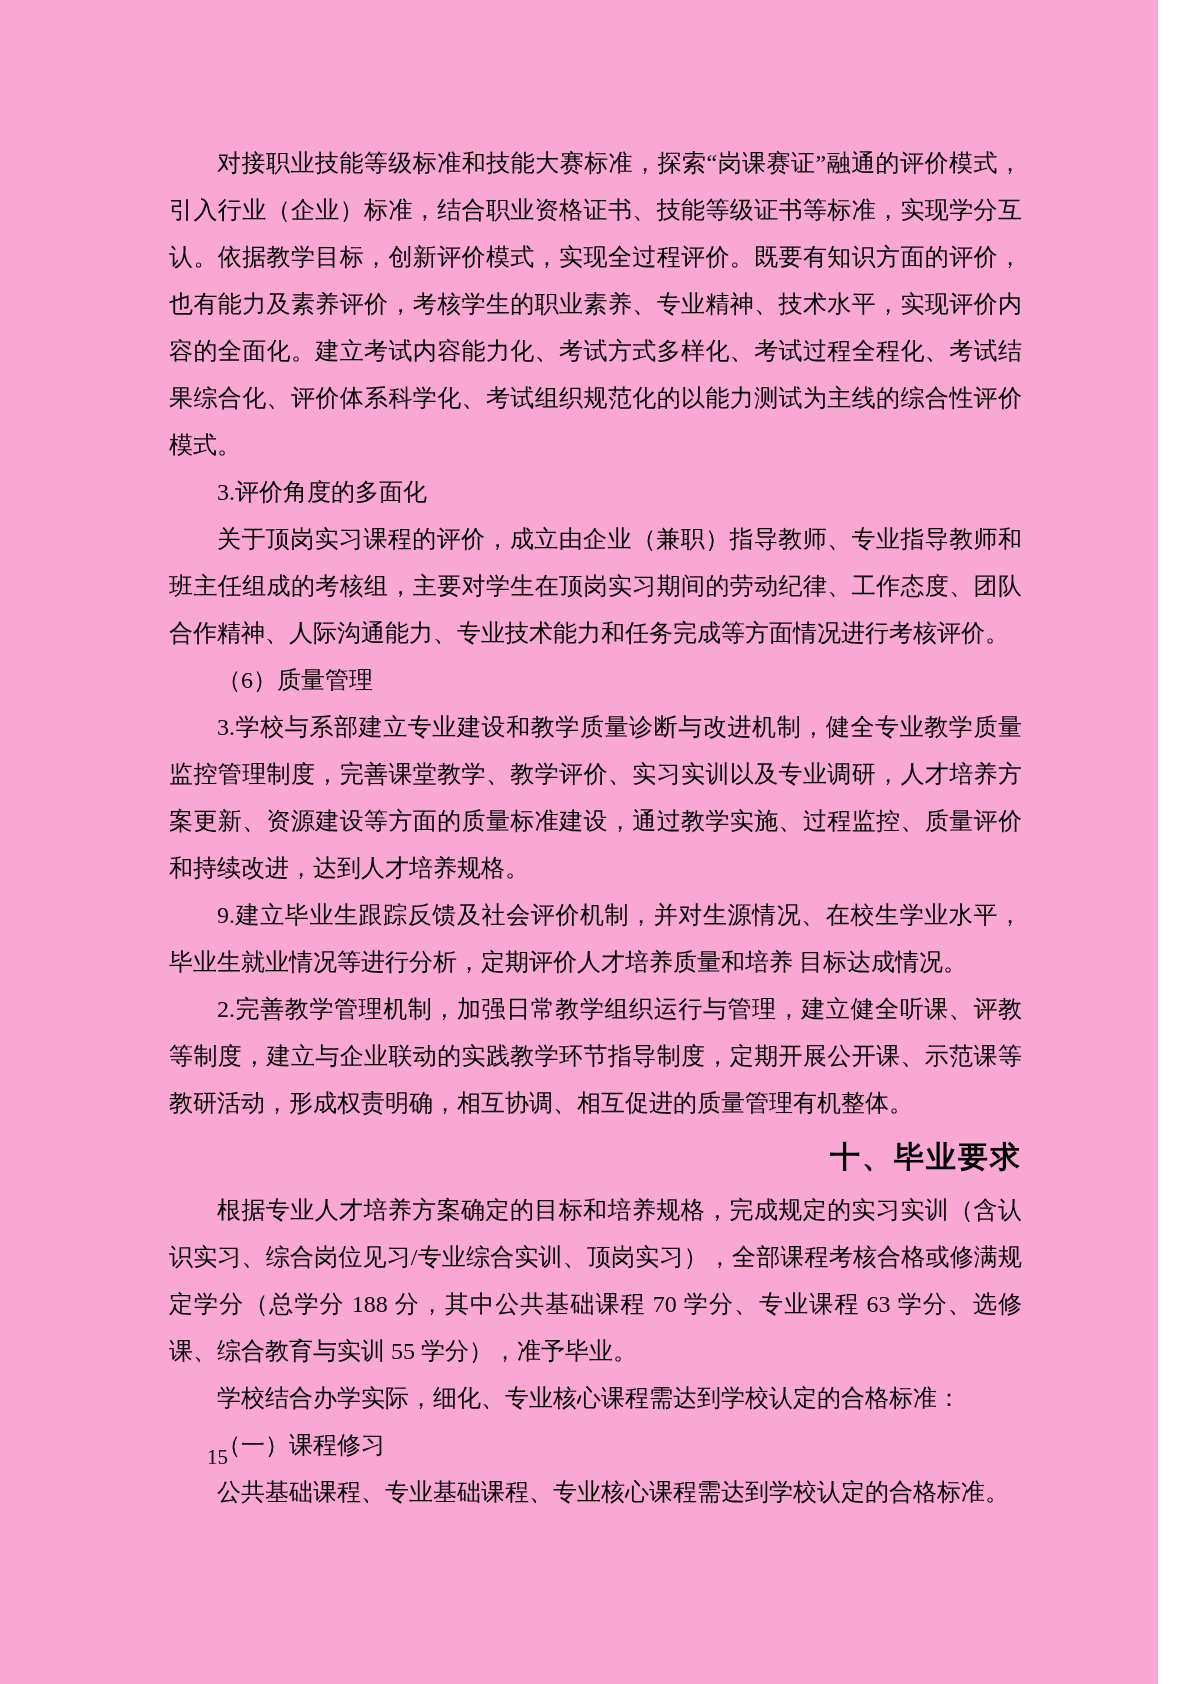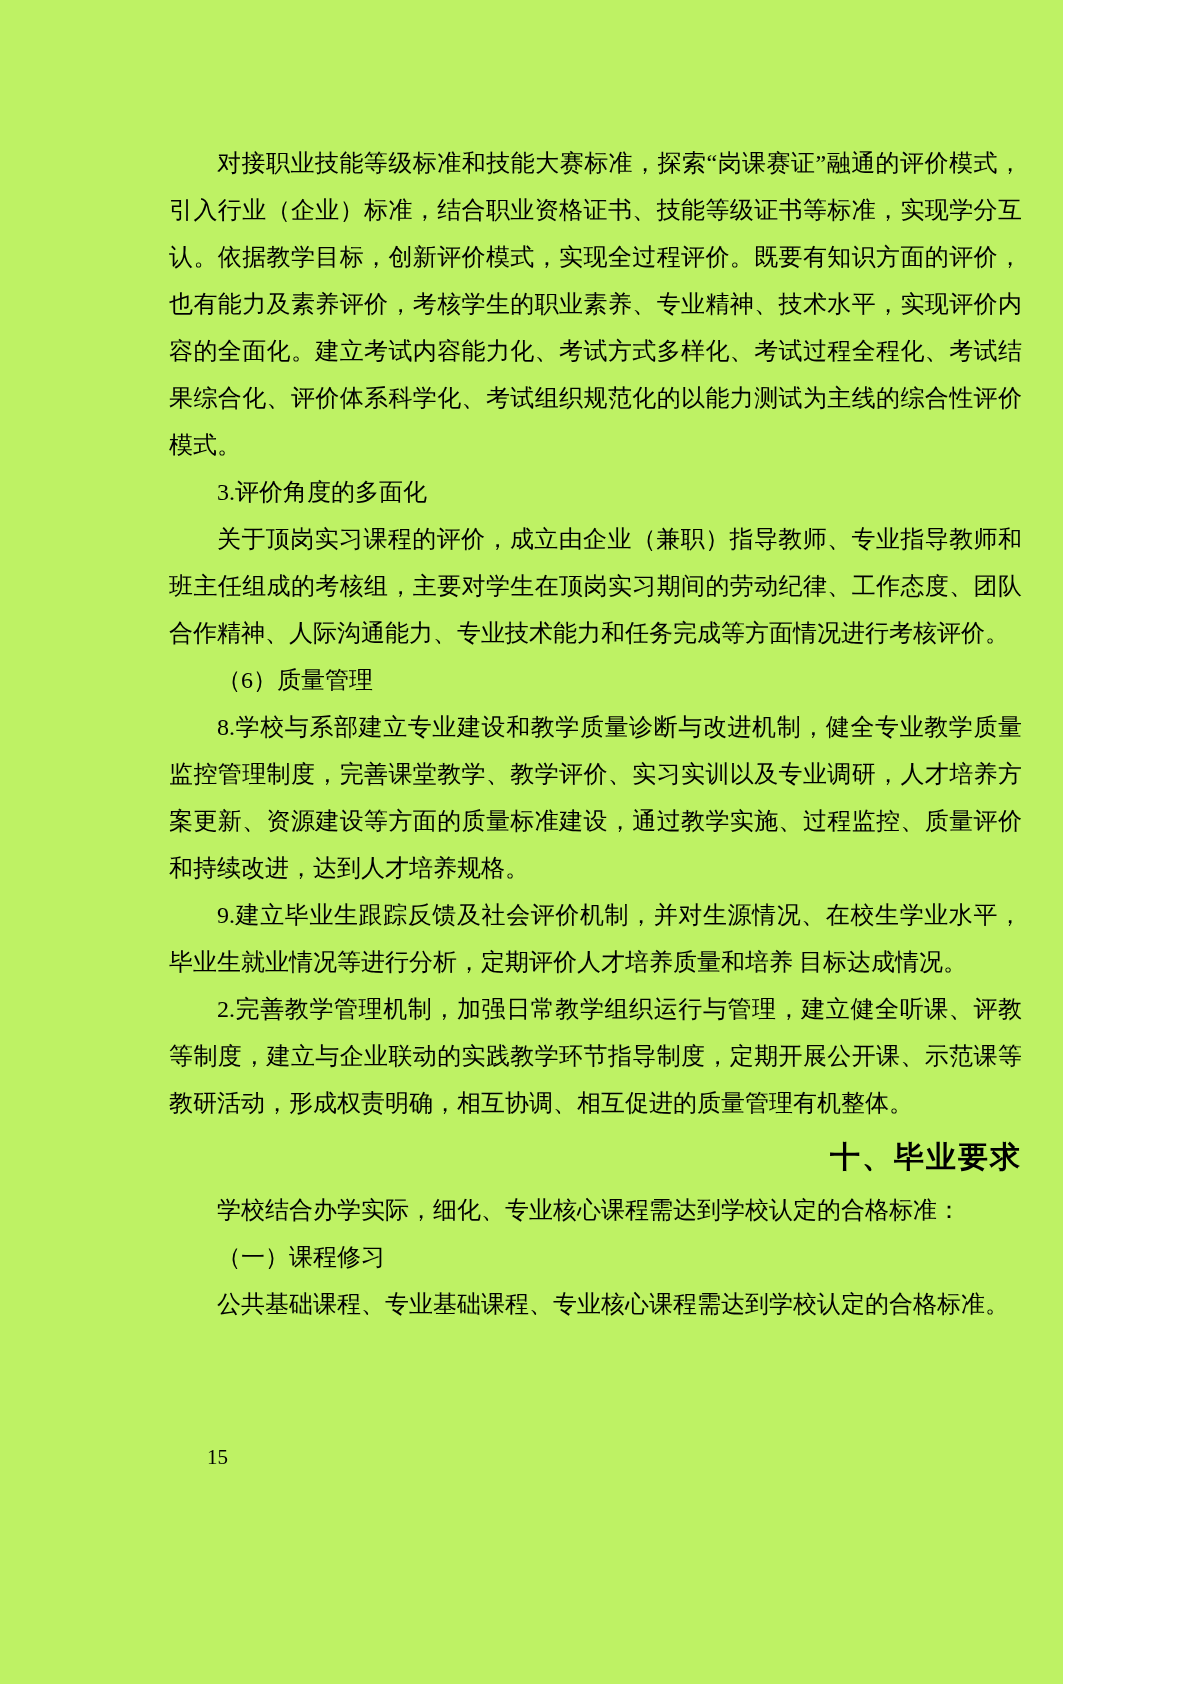--- a/index.html
+++ b/index.html
@@ -2,23 +2,23 @@
 <html><head>
 <meta charset="utf-8">
 <style>
   html, body {
     margin: 0;
     padding: 0;
     background: #ffffff;
   }
   .page {
     position: relative;
-    width: 1063px;
+    width: 1158px;
     height: 1684px;
-    background: #bef264;
+    background: #f9a8d4;
     color: #000000;
     font-family: "Liberation Serif", "DejaVu Serif", serif;
     overflow: hidden;
   }
   .content {
     position: absolute;
     left: 169px;
     top: 140px;
     width: 853px;
   }
@@ -57,22 +57,23 @@
 </style>
 </head>
 <body>
 
 <div class="page">
   <div class="content">
     <p class="para">对接职业技能等级标准和技能大赛标准，探索“岗课赛证”融通的评价模式，引入行业（企业）标准，结合职业资格证书、技能等级证书等标准，实现学分互认。依据教学目标，创新评价模式，实现全过程评价。既要有知识方面的评价，也有能力及素养评价，考核学生的职业素养、专业精神、技术水平，实现评价内容的全面化。建立考试内容能力化、考试方式多样化、考试过程全程化、考试结果综合化、评价体系科学化、考试组织规范化的以能力测试为主线的综合性评价模式。</p>
     <p class="para">3.评价角度的多面化</p>
     <p class="para">关于顶岗实习课程的评价，成立由企业（兼职）指导教师、专业指导教师和班主任组成的考核组，主要对学生在顶岗实习期间的劳动纪律、工作态度、团队合作精神、人际沟通能力、专业技术能力和任务完成等方面情况进行考核评价。</p>
     <p class="para subheading">（6）质量管理</p>
-    <p class="para">8.学校与系部建立专业建设和教学质量诊断与改进机制，健全专业教学质量监控管理制度，完善课堂教学、教学评价、实习实训以及专业调研，人才培养方案更新、资源建设等方面的质量标准建设，通过教学实施、过程监控、质量评价和持续改进，达到人才培养规格。</p>
+    <p class="para">3.学校与系部建立专业建设和教学质量诊断与改进机制，健全专业教学质量监控管理制度，完善课堂教学、教学评价、实习实训以及专业调研，人才培养方案更新、资源建设等方面的质量标准建设，通过教学实施、过程监控、质量评价和持续改进，达到人才培养规格。</p>
     <p class="para">9.建立毕业生跟踪反馈及社会评价机制，并对生源情况、在校生学业水平，毕业生就业情况等进行分析，定期评价人才培养质量和培养 目标达成情况。</p>
     <p class="para">2.完善教学管理机制，加强日常教学组织运行与管理，建立健全听课、评教等制度，建立与企业联动的实践教学环节指导制度，定期开展公开课、示范课等教研活动，形成权责明确，相互协调、相互促进的质量管理有机整体。</p>
     <h1 class="chapter">十、毕业要求</h1>
+    <p class="para">根据专业人才培养方案确定的目标和培养规格，完成规定的实习实训（含认识实习、综合岗位见习/专业综合实训、顶岗实习），全部课程考核合格或修满规定学分（总学分 188 分，其中公共基础课程 70 学分、专业课程 63 学分、选修课、综合教育与实训 55 学分），准予毕业。</p>
     <p class="para">学校结合办学实际，细化、专业核心课程需达到学校认定的合格标准：</p>
     <p class="para subheading">（一）课程修习</p>
     <p class="para">公共基础课程、专业基础课程、专业核心课程需达到学校认定的合格标准。</p>
   </div>
   <div class="page-number">15</div>
 </div>
 
 </body></html>

